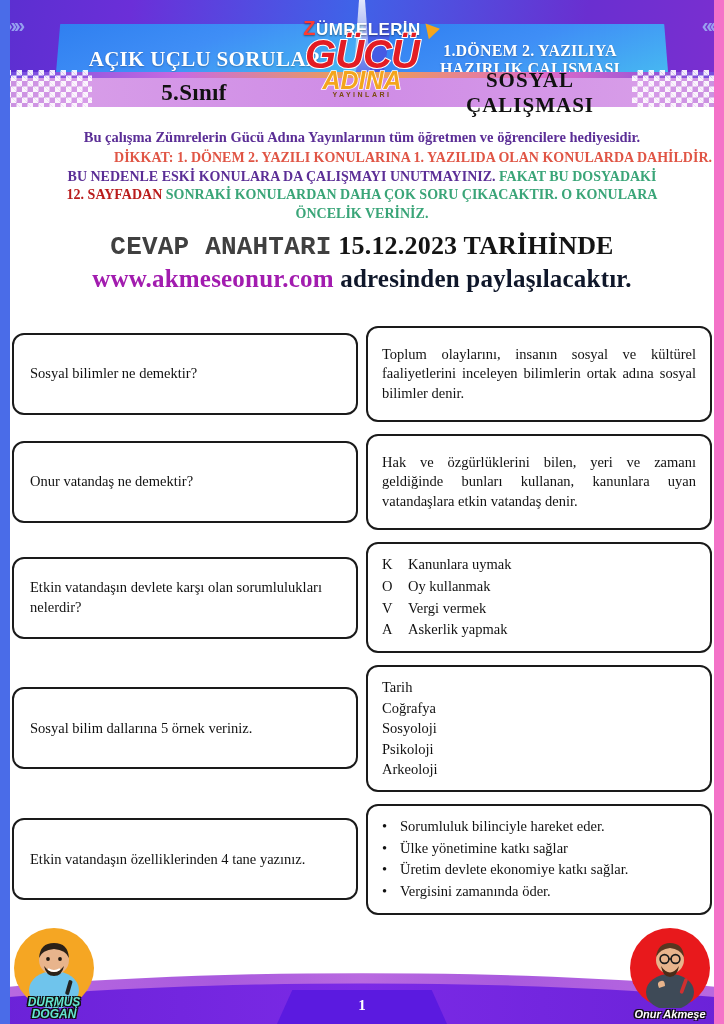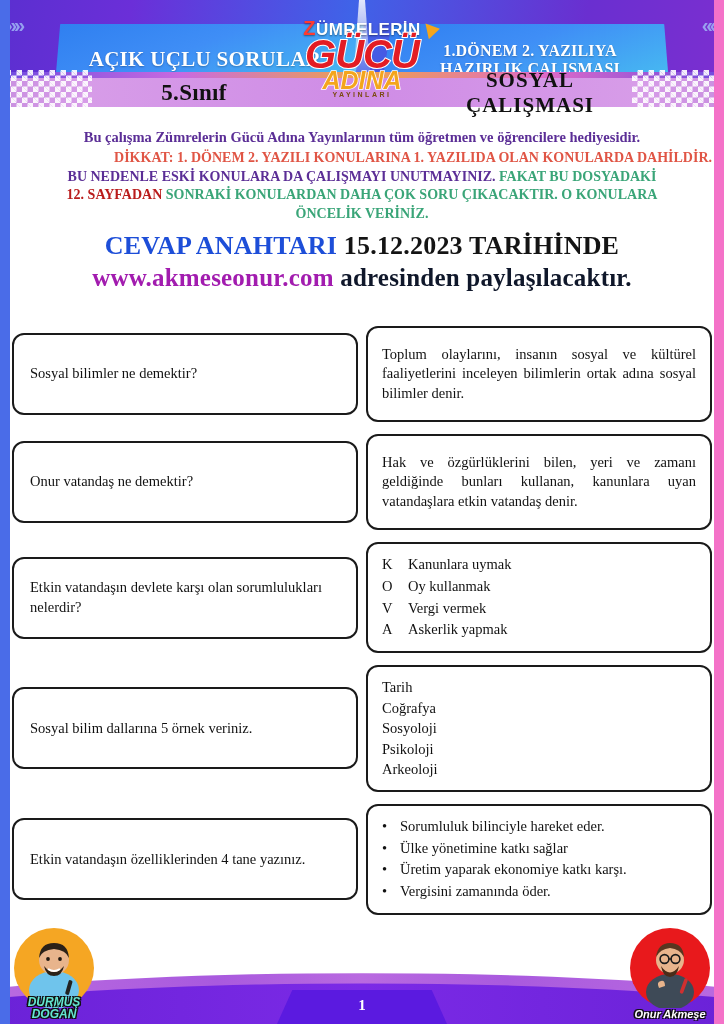--- a/index.html
+++ b/index.html
@@ -218,21 +218,21 @@
   .c-green { color: #3aa578; }
   .c-orange { color: #b91c1c; }
 
   .cevap {
     font-size: 26px;
     font-weight: bold;
     line-height: 1.25;
     margin-top: 7px;
     letter-spacing: .2px;
   }
-  .cevap .ca { color: #1d4ed8; }
+  .cevap .ca { color: #404040; font-family: Liberation Mono, monospace; }
   .cevap .dt { color: #141414; }
   .cevap2 {
     font-size: 25px;
     font-weight: bold;
     line-height: 1.2;
     letter-spacing: .2px;
   }
   .cevap2 .url { color: #a21caf; }
   .cevap2 .rest { color: #0f172a; }
 
@@ -484,21 +484,21 @@
         <div class="bul-row">
           <span class="bul-dot">•</span>
           <span>Sorumluluk bilinciyle hareket eder.</span>
         </div>
         <div class="bul-row">
           <span class="bul-dot">•</span>
           <span>Ülke yönetimine katkı sağlar</span>
         </div>
         <div class="bul-row">
           <span class="bul-dot">•</span>
-          <span>Üretim yaparak ekonomiye katkı karşı.</span>
+          <span>Üretim devlete ekonomiye katkı sağlar.</span>
         </div>
         <div class="bul-row">
           <span class="bul-dot">•</span>
           <span>Vergisini zamanında öder.</span>
         </div>
       </div>
     </div>
 
   </div>
 

